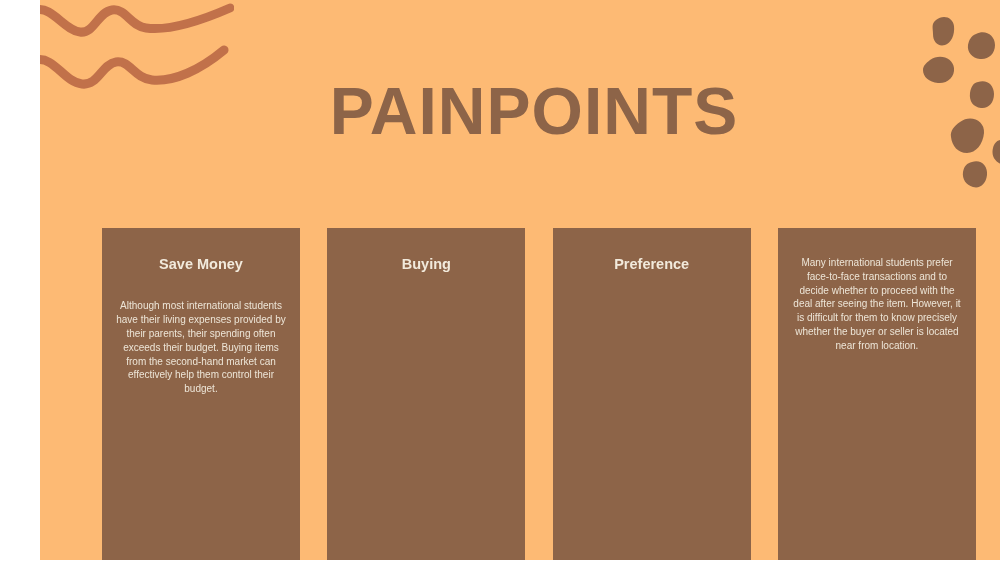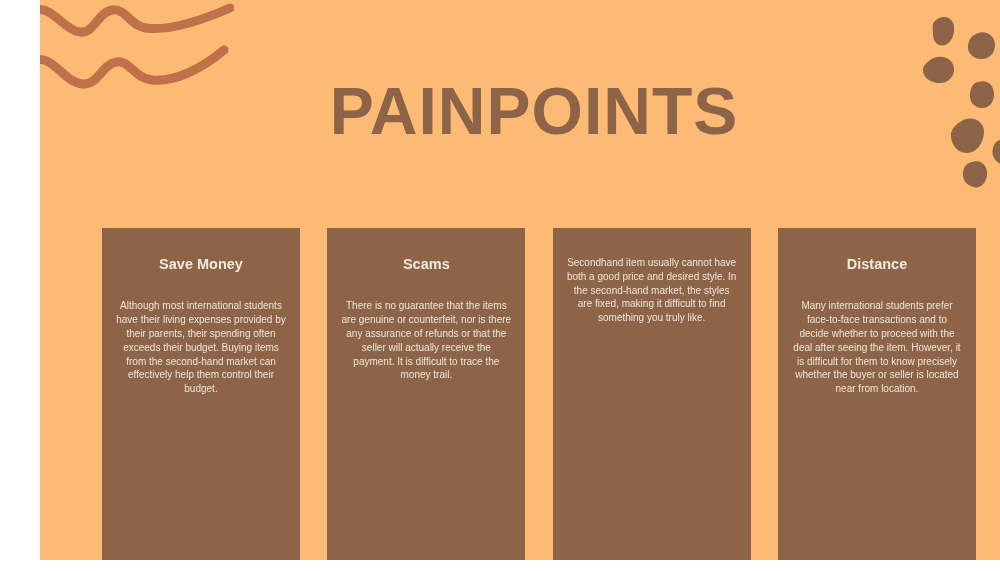--- a/index.html
+++ b/index.html
@@ -125,27 +125,25 @@
   <div id="title">PAINPOINTS</div>
 
   <div id="cards">
 
     <div class="card">
       <p class="card-title">Save Money</p>
       <p class="card-body">Although most international students have their living expenses provided by their parents, their spending often exceeds their budget. Buying items from the second-hand market can effectively help them control their budget.</p>
     </div>
 
     <div class="card">
-      <p class="card-title">Scams</p>
-      <p class="card-body">There is no guarantee that the items are genuine or counterfeit, nor is there any assurance of refunds or that the seller will actually receive the payment. It is difficult to trace the money trail.</p>
+      <p class="card-title">Buying</p>
     </div>
 
     <div class="card">
-      <p class="card-body">Secondhand item usually cannot have both a good price and desired style. In the second-hand market, the styles are fixed, making it difficult to find something you truly like.</p>
+      <p class="card-title">Preference</p>
     </div>
 
     <div class="card">
-      <p class="card-title">Distance</p>
       <p class="card-body">Many international students prefer face-to-face transactions and to decide whether to proceed with the deal after seeing the item. However, it is difficult for them to know precisely whether the buyer or seller is located near from location.</p>
     </div>
 
   </div>
 </div>
 
 </body></html>

